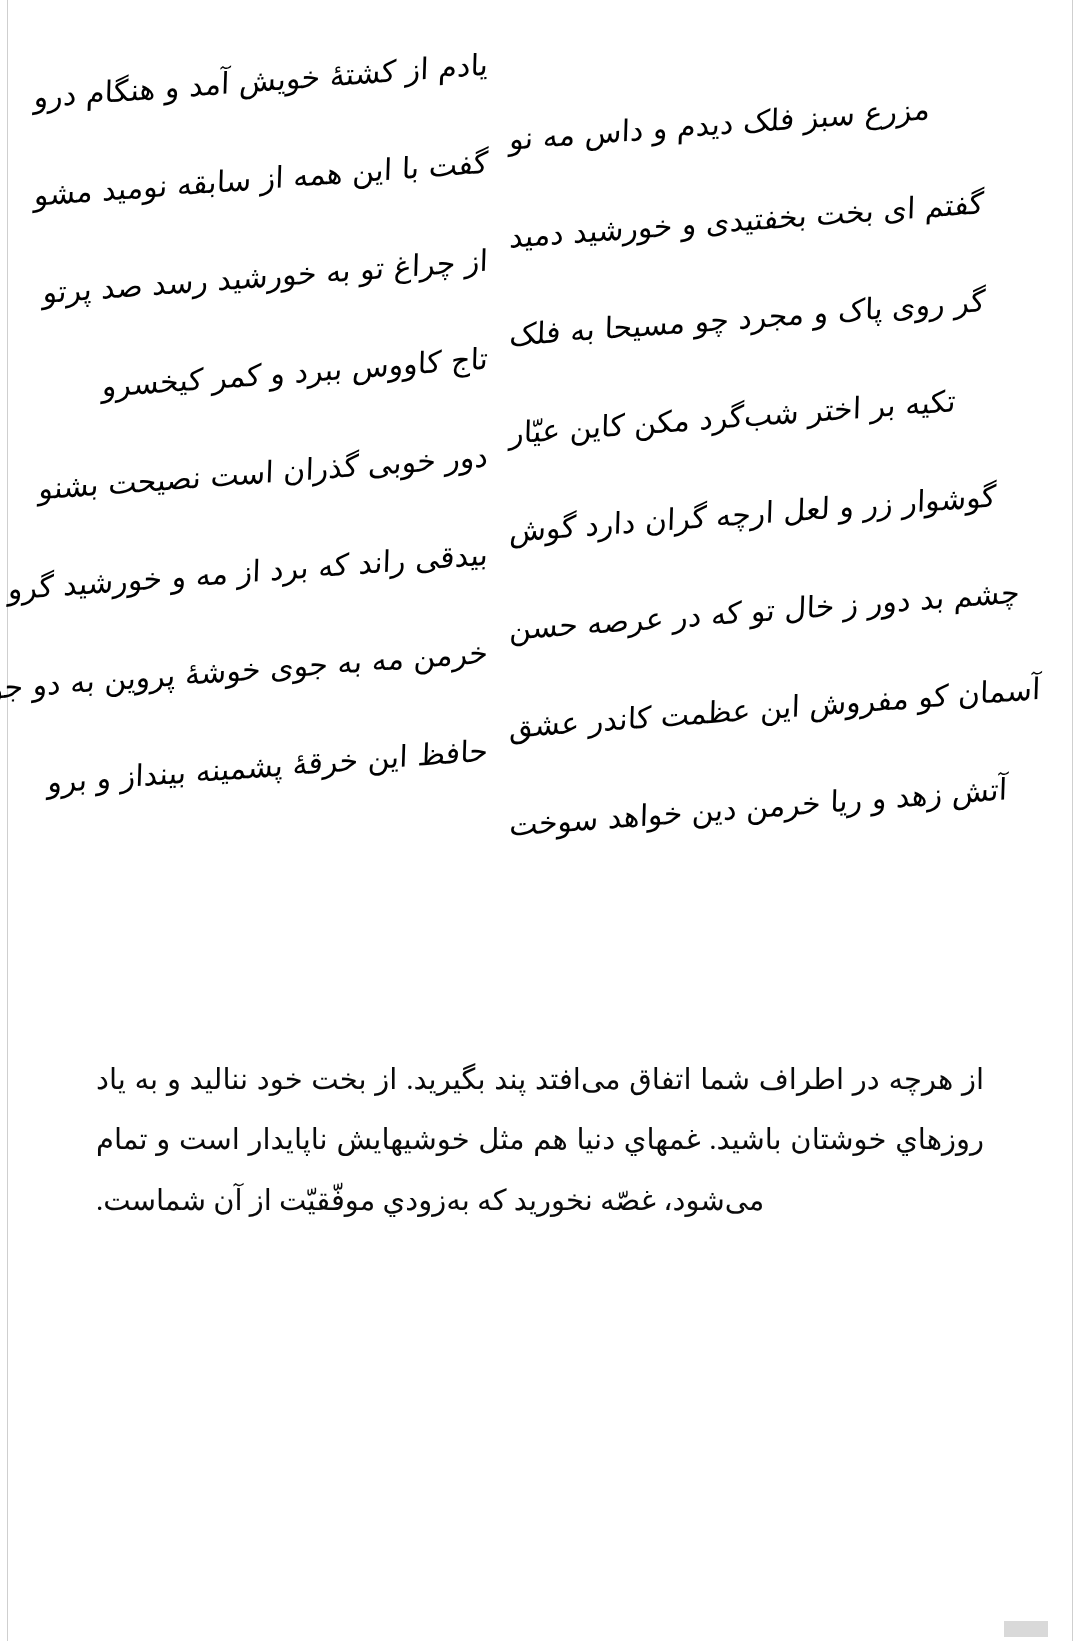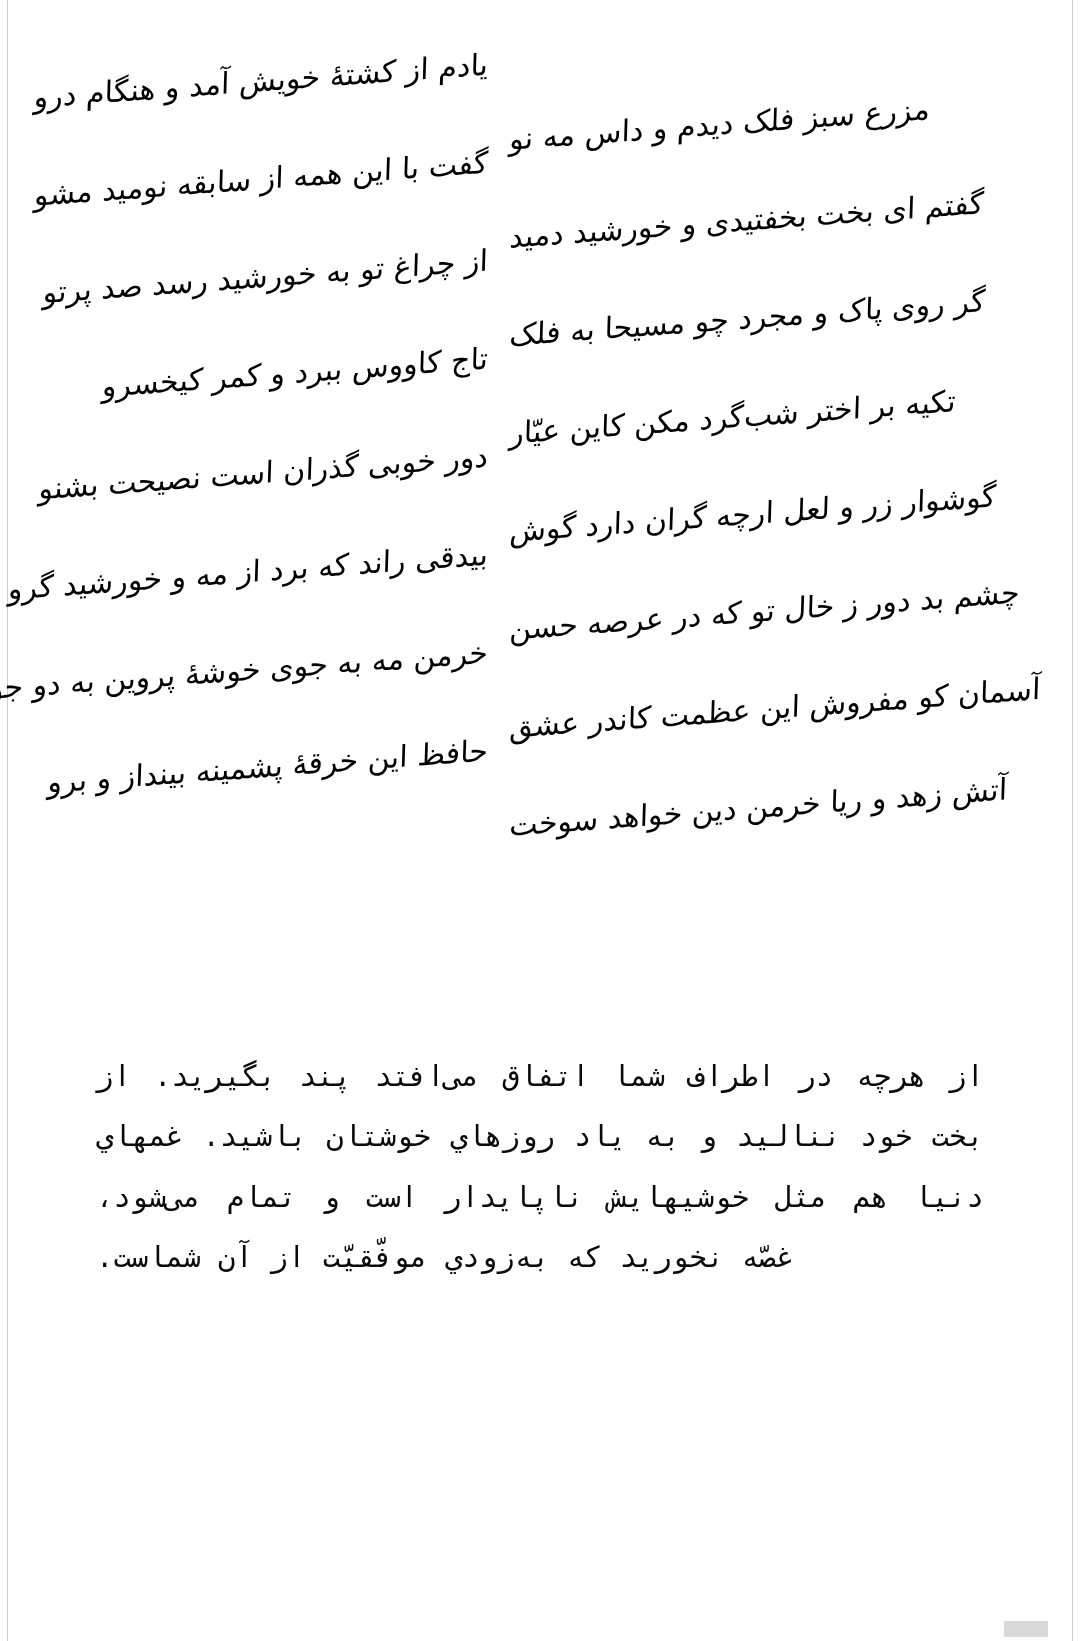--- a/index.html
+++ b/index.html
@@ -76,21 +76,21 @@
   .verse span {
     display: inline-block;
   }
 
   
   .prose {
     position: absolute;
     top: 1020px;
     right: 96px;
     left: 96px;
-    font-family: Liberation Mono, monospace;
+    font-family: Liberation Serif, serif;
     font-size: 29px;
     line-height: 2.08;
     text-align: justify;
     text-align-last: left;
     direction: rtl;
     color: #0a0a0a;
   }
 
   
   .corner-mark {

